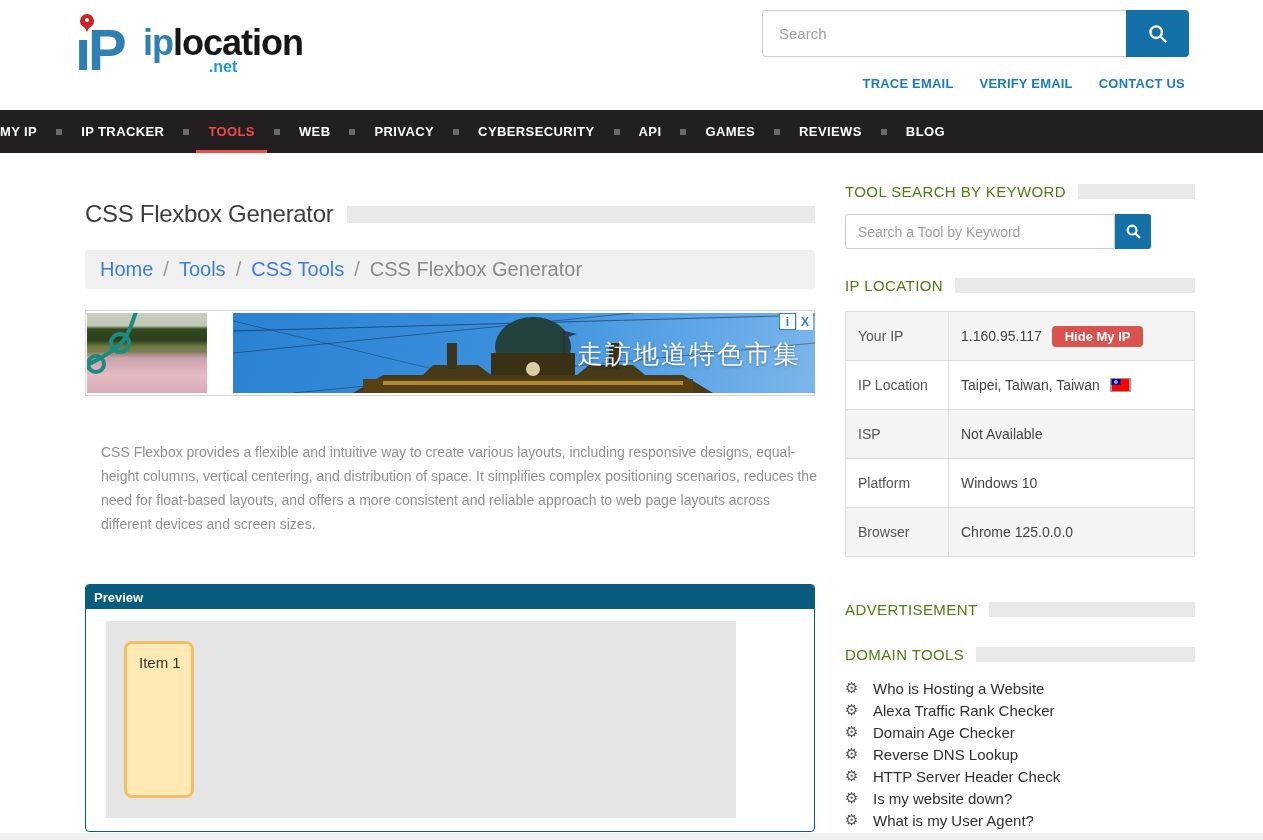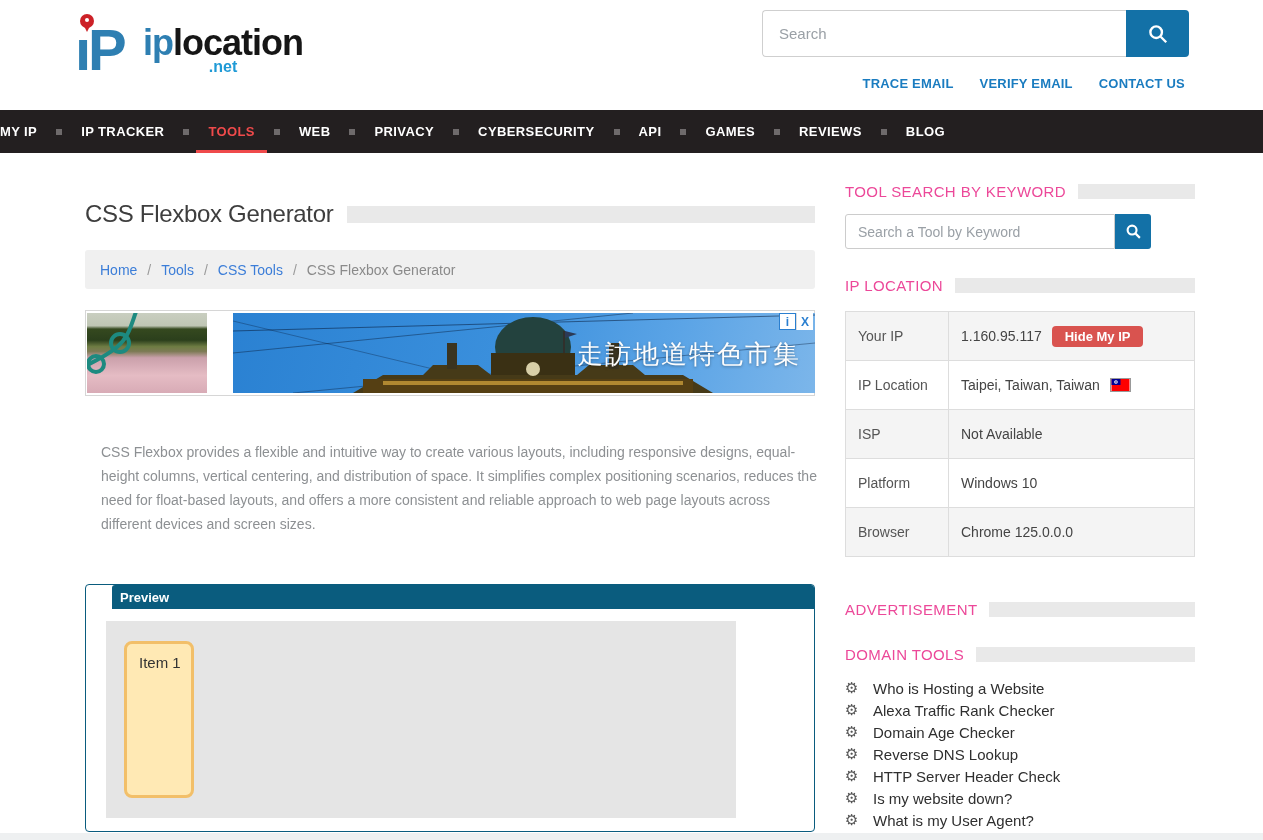--- a/index.html
+++ b/index.html
@@ -38,49 +38,49 @@
   .nav-item.active { color:#ef4a4b; }
   .nav-item.active::after { content:""; position:absolute; left:-12px; right:-12px; bottom:0; height:3px; background:#ef4a4b; }
   .nav-sep { width:6px; height:6px; background:#6e6a6b; margin:0 19px; }
 
   
   .main-col { position:absolute; left:85px; top:153px; width:730px; }
   .title-row { position:absolute; left:0; top:47px; width:730px; display:flex; align-items:center; }
   .page-title { font-size:24px; font-weight:normal; color:#3e3e3e; letter-spacing:-.3px; white-space:nowrap; }
   .title-bar { flex:1; height:17px; background:#e9e9e9; margin-left:14px; }
 
-  .breadcrumb { position:absolute; left:0; top:97px; width:730px; height:39px; background:#f0f0f0; border-radius:3px; display:flex; align-items:center; padding-left:15px; font-size:14px; }
+  .breadcrumb { position:absolute; left:0; top:97px; width:730px; height:39px; background:#f0f0f0; border-radius:3px; display:flex; align-items:center; padding-left:15px; font-size:20px; }
   .bc-link { color:#3b7dd8; text-decoration:none; cursor:pointer; }
   .bc-sep { color:#9a9a9a; margin:0 10px; }
   .bc-current { color:#8a8a8a; }
 
   
   .ad { position:absolute; left:0; top:157px; width:730px; height:86px; border:1px solid #d6d6d6; background:#fff; cursor:pointer; }
   .ad-photo-left { position:absolute; left:1px; top:2px; width:120px; height:80px; overflow:hidden;
     background:linear-gradient(180deg,#c9cec0 0%,#bfc6b4 16%,#35491f 20%,#2b3f1c 34%,#6e7c43 42%,#7d7a55 48%,#caa0ab 56%,#e5bcc4 78%,#d8abb6 100%); }
   .ad-banner { position:absolute; left:147px; top:2px; width:582px; height:80px; overflow:hidden;
     background:linear-gradient(105deg,#2a81d2 0%,#3a8fdc 45%,#5ba4e6 75%,#7cb6ea 100%); }
   .ad-cjk { position:absolute; right:14px; top:24px; color:#fdfdfd; font-size:26px; letter-spacing:2px; text-shadow:0 1px 3px rgba(0,0,0,.35); }
   .ad-badges { position:absolute; right:1px; top:2px; display:flex; z-index:5; }
   .ad-badge { width:17px; height:17px; background:#fff; color:#2a7fd0; font-size:12px; font-weight:bold; display:flex; align-items:center; justify-content:center; cursor:pointer; border-left:1px solid #dcdcdc; }
   .ad-badge.info { border:1px solid #2a7fd0; border-radius:0; }
 
   
   .description { position:absolute; left:16px; top:287px; width:720px; font-size:14px; line-height:24px; color:#8d9093; }
 
   
-  .preview { position:absolute; left:0; top:431px; width:730px; height:248px; border:1px solid #0a5c7e; border-radius:4px; background:#fff;padding-left:26px; }
+  .preview { position:absolute; left:0; top:431px; width:730px; height:248px; border:1px solid #0a5c7e; border-radius:4px; background:#fff; }
   .preview-header { height:24px; background:#0a5c7e; border-radius:3px 3px 0 0; display:flex; align-items:center; padding-left:8px; color:#fff; font-size:13px; font-weight:bold; }
   .flex-container { position:absolute; left:20px; top:36px; width:630px; height:197px; background:#e5e5e5; }
   .flex-item { position:absolute; left:18px; top:20px; width:70px; height:157px; background:#ffe9b4; border:3px solid #f2bf69; border-radius:8px; padding:10px 0 0 12px; font-size:15px; color:#333; cursor:pointer; }
 
   
   .sidebar { position:absolute; left:845px; top:153px; width:350px; }
   .side-heading { position:absolute; width:350px; display:flex; align-items:center; }
-  .side-heading .sh-text { font-size:15px; color:#ec4899; letter-spacing:.4px; white-space:nowrap; }
+  .side-heading .sh-text { font-size:15px; color:#4d7c0f; letter-spacing:.4px; white-space:nowrap; }
   .side-heading .sh-bar { flex:1; height:15px; background:#e9e9e9; margin-left:12px; }
 
   .tool-search { position:absolute; left:0; top:61px; width:306px; height:35px; display:flex; }
   .tool-search input { flex:1; height:35px; border:1px solid #ccc; border-radius:3px 0 0 3px; padding:0 12px; font-size:14px; color:#444; outline:none; font-family:inherit; }
   .tool-search input::placeholder { color:#9aa0a6; }
   .tool-search .search-btn { width:36px; height:35px; background:#1371a7; border:none; border-radius:0 3px 3px 0; cursor:pointer; display:flex; align-items:center; justify-content:center; }
 
   .ip-table { position:absolute; left:0; top:158px; width:350px; border:1px solid #ddd; border-collapse:collapse; }
   .ip-table td { border:1px solid #ddd; font-size:14px; height:49px; padding:0 12px; }
   .ip-table tr:nth-child(odd) td { background:#f4f4f4; }

